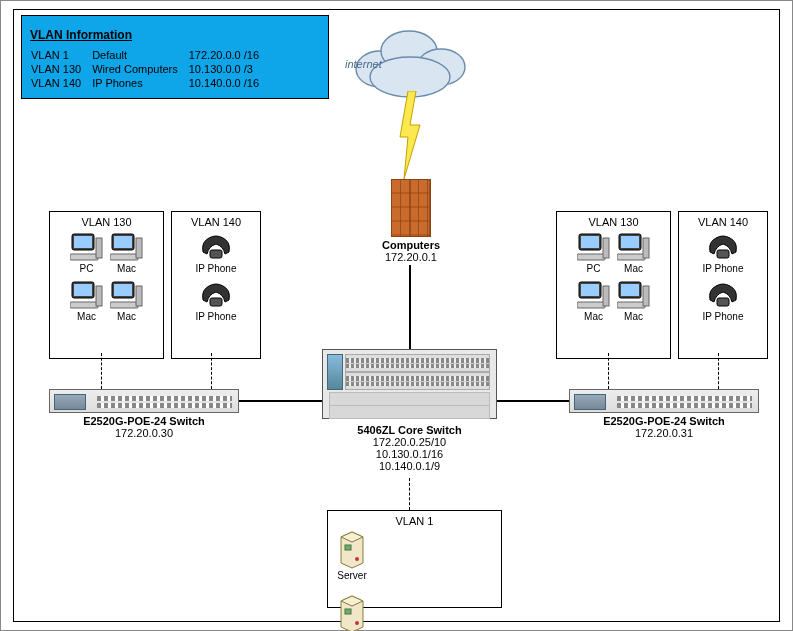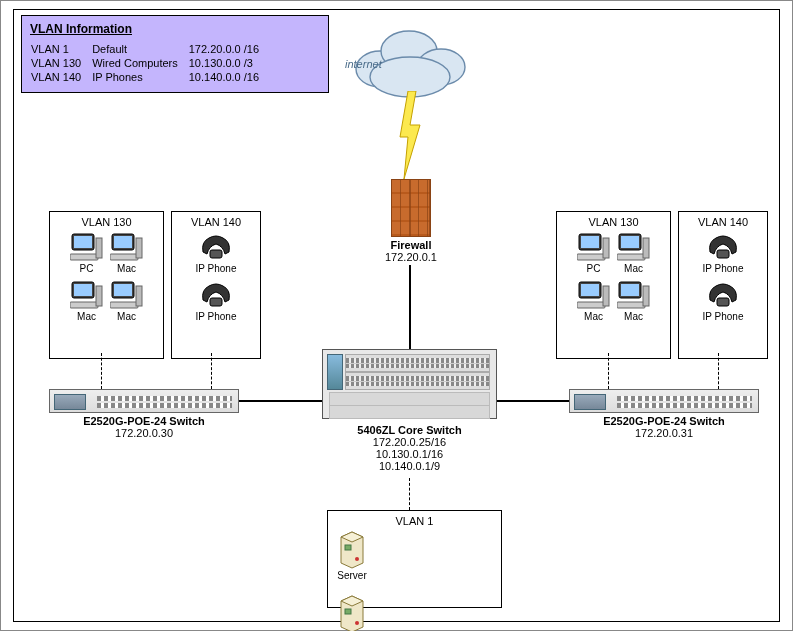--- a/index.html
+++ b/index.html
@@ -26,22 +26,22 @@
     bottom: 8px;
     border: 1px solid #000;
   }
   
   .vlan-info {
     position: absolute;
     left: 20px;
     top: 14px;
     width: 290px;
     border: 1px solid #000;
-    background: #c4b5fd;
-    padding: 6px 8px 8px;
+    background: #0ea5e9;
+    padding: 12px 8px 8px;
     font-size: 12px;
   }
   .vlan-info .title {
     font-weight: bold;
     text-decoration: underline;
     margin-bottom: 6px;
   }
   .vlan-info table {
     border-collapse: collapse;
     font-size: 11px;
@@ -219,36 +219,36 @@
   </div>
 
   <div class="bolt" style="left:397px; top:90px; width:24px; height:88px;">
     <svg width="24" height="88" viewBox="0 0 24 88">
       <polygon points="10,0 18,0 12,34 22,34 6,88 10,46 2,46" fill="#fce94f" stroke="#c4a000" stroke-width="1"></polygon>
     </svg>
   </div>
 
   <div class="firewall" style="left:390px; top:178px;"></div>
   <div class="fw-label" style="left:340px; top:238px; width:140px;">
-    <div style="font-weight:bold;">Firewall</div>
+    <div style="font-weight:bold;">Computers</div>
     <div>172.20.0.1</div>
   </div>
 
   <div class="solid-v" style="left:408px; top:264px; height:84px;"></div>
 
   <div class="core-switch" style="left:321px; top:348px;">
     <div class="pwr"></div>
     <div class="slot s1"></div>
     <div class="slot s2"></div>
     <div class="blankrow"></div>
     <div class="blankrow b2"></div>
   </div>
   <div class="core-label" style="left:321px; top:423px; width:175px;">
     <div class="sw-name">5406ZL Core Switch</div>
-    <div>172.20.0.25/16</div>
+    <div>172.20.0.25/10</div>
     <div>10.130.0.1/16</div>
     <div>10.140.0.1/9</div>
   </div>
 
   <div class="edge-switch" style="left:48px; top:388px;"></div>
   <div class="sw-label" style="left:48px; top:414px;">
     <div class="sw-name">E2520G-POE-24 Switch</div>
     <div>172.20.0.30</div>
   </div>
 

